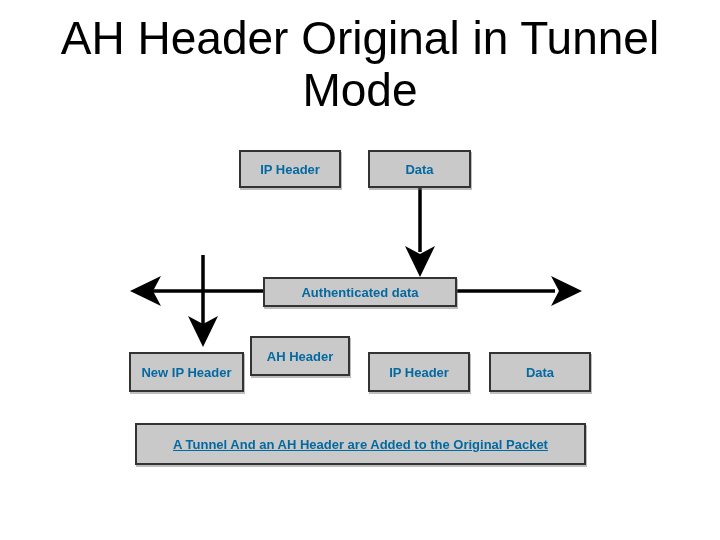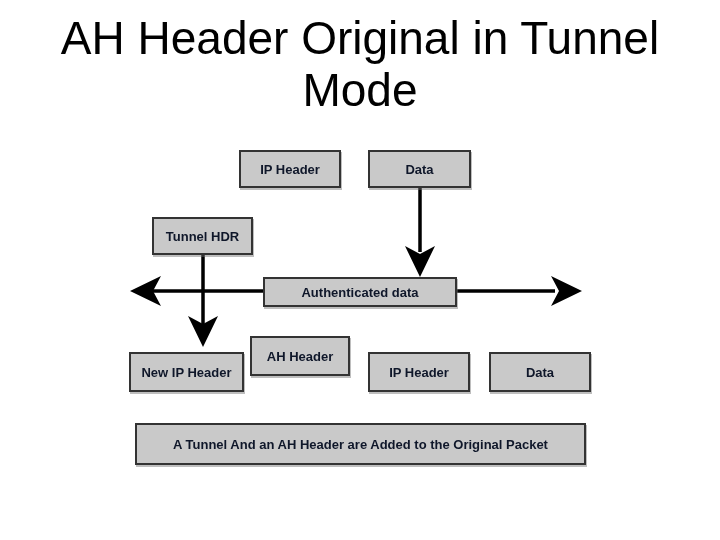--- a/index.html
+++ b/index.html
@@ -38,34 +38,34 @@
     position: absolute;
     box-sizing: border-box;
     background: #c9c9c9;
     border: 2px solid #333333;
     box-shadow: 1px 2px 0 rgba(110,110,110,0.45);
     display: flex;
     align-items: center;
     justify-content: center;
     font-size: 13px;
     font-weight: 700;
-    color: #0f172a;
+    color: #0369a1;
     white-space: nowrap;
     z-index: 2;
   }
   
   #box-ip-header-top   { left: 239px; top: 150px; width: 102px; height: 38px; }
   #box-data-top        { left: 368px; top: 150px; width: 103px; height: 38px; }
   #box-tunnel-hdr      { left: 152px; top: 217px; width: 101px; height: 38px; }
   #box-authenticated   { left: 263px; top: 277px; width: 194px; height: 30px; }
   #box-new-ip-header   { left: 129px; top: 352px; width: 115px; height: 40px; }
   #box-ah-header       { left: 250px; top: 336px; width: 100px; height: 40px; }
   #box-ip-header-bot   { left: 368px; top: 352px; width: 102px; height: 40px; }
   #box-data-bot        { left: 489px; top: 352px; width: 102px; height: 40px; }
-  #box-caption         { left: 135px; top: 423px; width: 451px; height: 42px; }
+  #box-caption         { left: 135px; top: 423px; width: 451px; height: 42px; text-decoration: underline; }
 </style>
 </head>
 <body>
 
 <div id="slide">
 
   <div class="title">
     <span class="line">AH Header Original in Tunnel</span>
     <span class="line">Mode</span>
   </div>
@@ -86,21 +86,20 @@
       <line x1="150" y1="291" x2="555" y2="291" stroke="#000000" stroke-width="3.5"></line>
       <polygon points="130,291 161,276 153,291 161,306" fill="#000000"></polygon>
       <polygon points="582,291 551,276 559,291 551,306" fill="#000000"></polygon>
     </g>
   </svg>
 
   <div class="box" id="box-ip-header-top">IP Header</div>
 
   <div class="box" id="box-data-top">Data</div>
 
-  <div class="box" id="box-tunnel-hdr">Tunnel HDR</div>
 
   <div class="box" id="box-authenticated">Authenticated data</div>
 
   <div class="box" id="box-new-ip-header">New IP Header</div>
 
   <div class="box" id="box-ah-header">AH Header</div>
 
   <div class="box" id="box-ip-header-bot">IP Header</div>
 
   <div class="box" id="box-data-bot">Data</div>

